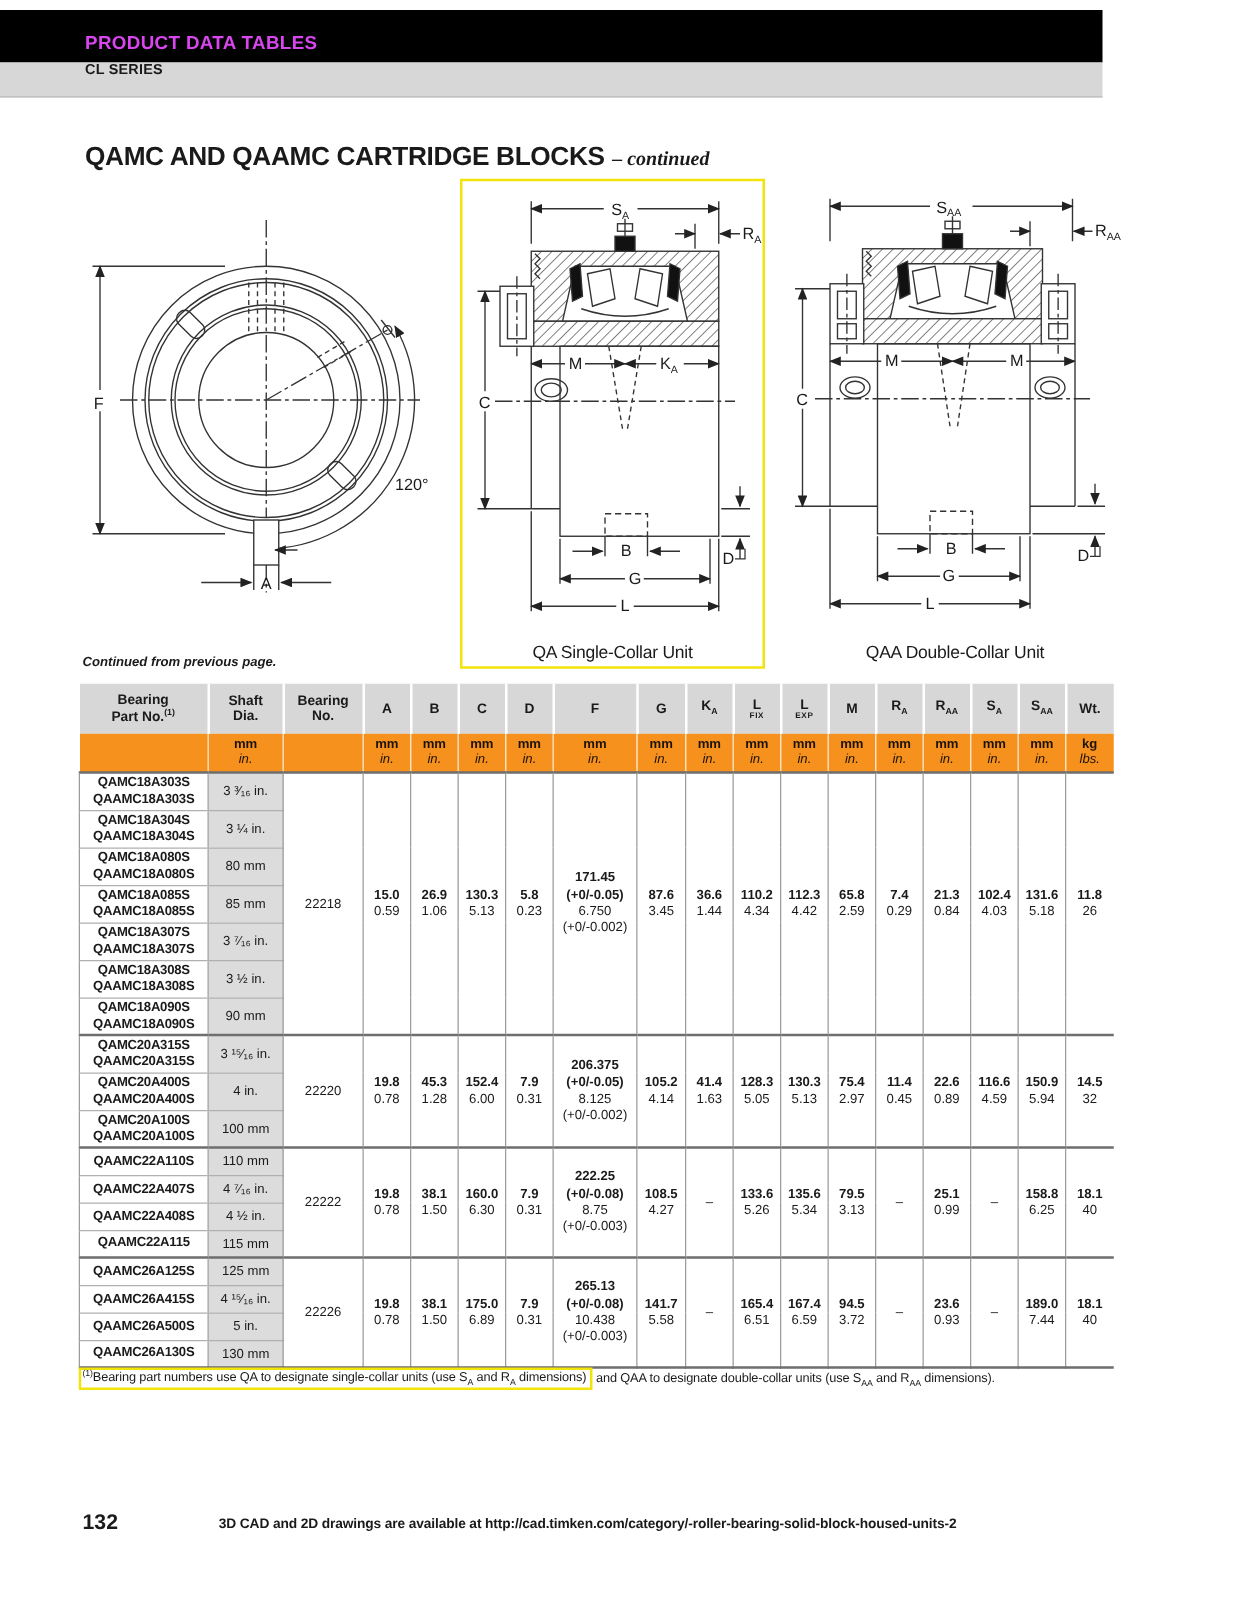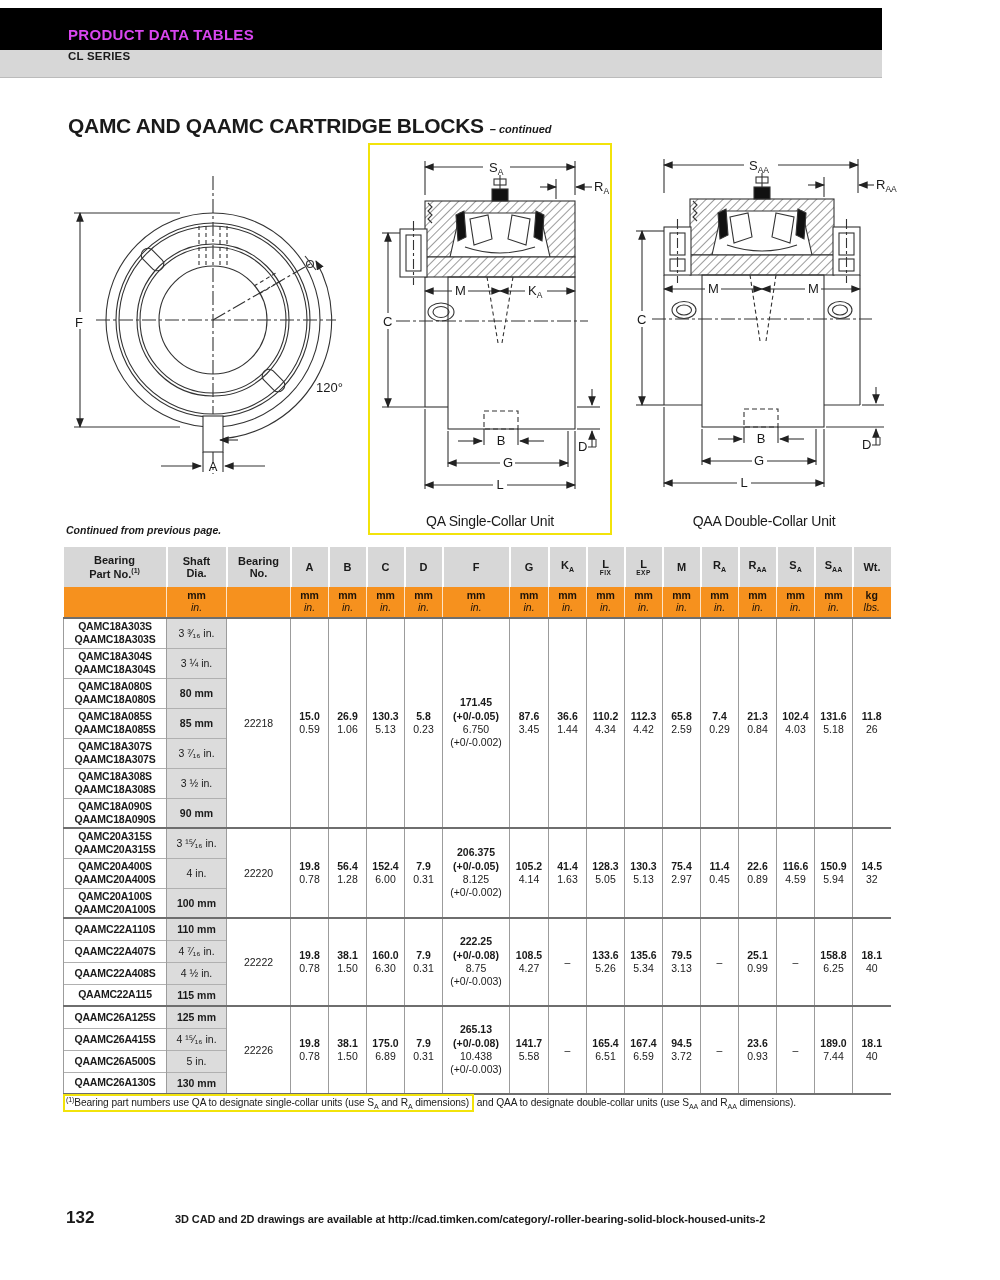--- a/index.html
+++ b/index.html
@@ -7,21 +7,21 @@
         font-family:"Liberation Sans",sans-serif;color:#1a1a1a;}
   
   .topbar{position:absolute;left:0;top:8px;width:882px;height:42px;background:#000;
           display:flex;align-items:flex-end;}
   .topbar .t{color:#d946ef;font-size:15px;font-weight:700;letter-spacing:.3px;margin:0 0 7px 68px;}
   .seriesbar{position:absolute;left:0;top:50px;width:882px;height:27px;background:#d7d7d7;
           display:flex;align-items:flex-start;border-bottom:1px solid #bbb;}
   .seriesbar .t{font-size:11.5px;font-weight:700;margin-left:68px;letter-spacing:.2px;}
   
   .pagetitle{position:absolute;left:68px;top:114px;font-size:21px;font-weight:700;letter-spacing:-.3px;}
-  .pagetitle .cont{font-size:11px;font-weight:700;font-style:italic;letter-spacing:0;margin-left:6px;}
+  .pagetitle .cont{font-size:16px;font-weight:700;font-style:italic;letter-spacing:0;margin-left:6px;font-family:Liberation Serif, serif;}
   .qa-box{position:absolute;left:368px;top:143px;width:240px;height:388px;border:2px solid #f2e30b;background:#fff;}
   .qaa-box{position:absolute;left:626px;top:143px;width:276px;height:390px;}
   .front-box{position:absolute;left:58px;top:150px;width:320px;height:385px;}
   .dcaption{position:absolute;left:0;bottom:4px;width:100%;text-align:center;
             font-size:14px;font-weight:400;letter-spacing:-.2px;}
   .contnote{position:absolute;left:66px;top:524px;font-size:10.5px;font-style:italic;font-weight:600;}
   svg text{font-family:"Liberation Sans",sans-serif;font-size:13px;fill:#1a1a1a;}
   svg .sub{font-size:8.5px;}
   
   .tblwrap{position:absolute;left:63px;top:547px;}
@@ -33,21 +33,21 @@
       font-size:10.5px;color:#1d1208;}
   table.pdt tr.hrow1 th:first-child, table.pdt tr.hrow2 th:first-child{border-left:none;}
   th .under{font-size:6.5px;font-weight:700;letter-spacing:.5px;margin-top:-1px;}
   th sub{font-size:7px;}
   th sup{font-size:7px;vertical-align:super;}
   .umm{font-weight:700;} .uin{font-weight:400;font-style:italic;}
   table.pdt td{font-size:10.5px;text-align:center;vertical-align:middle;padding:0;
       border-left:1px solid #9c9c9c;}
   td.cell-part{font-weight:600;border-left:none;line-height:1.22;font-size:10.3px;letter-spacing:-.2px;}
   td.cell-shaft{background:#dcdcdc;font-weight:400;}
-  td.cell-shaft.metric{font-weight:700;margin-top:42px;}
+  td.cell-shaft.metric{font-weight:400;margin-top:42px;}
   td.cell-bno{font-weight:400;}
   .vb{font-weight:700;line-height:1.28;}
   .vr{font-weight:400;line-height:1.28;}
   tr.group-start td{border-top:2px solid #6e6e6e;}
   tr:not(.group-start) td.cell-part,
   tr:not(.group-start) td.cell-shaft{border-top:1px solid #b0b0b0;}
   
   .footnote{position:absolute;left:63px;top:1096px;width:880px;font-size:10.2px;letter-spacing:-.1px;}
   .footnote sup{font-size:7px;}
   .footnote sub{font-size:7px;}
@@ -563,21 +563,21 @@
               <div>QAMC20A315S</div>
               <div>QAAMC20A315S</div>
             </td>
             <td class="cell-shaft">3 ¹⁵⁄₁₆ in.</td>
             <td rowspan="3" class="cell-bno">22220</td>
             <td rowspan="3" class="cell-val">
               <div class="vb">19.8</div>
               <div class="vr">0.78</div>
             </td>
             <td rowspan="3" class="cell-val">
-              <div class="vb">56.4</div>
+              <div class="vb">45.3</div>
               <div class="vr">1.28</div>
             </td>
             <td rowspan="3" class="cell-val">
               <div class="vb">152.4</div>
               <div class="vr">6.00</div>
             </td>
             <td rowspan="3" class="cell-val">
               <div class="vb">7.9</div>
               <div class="vr">0.31</div>
             </td>

